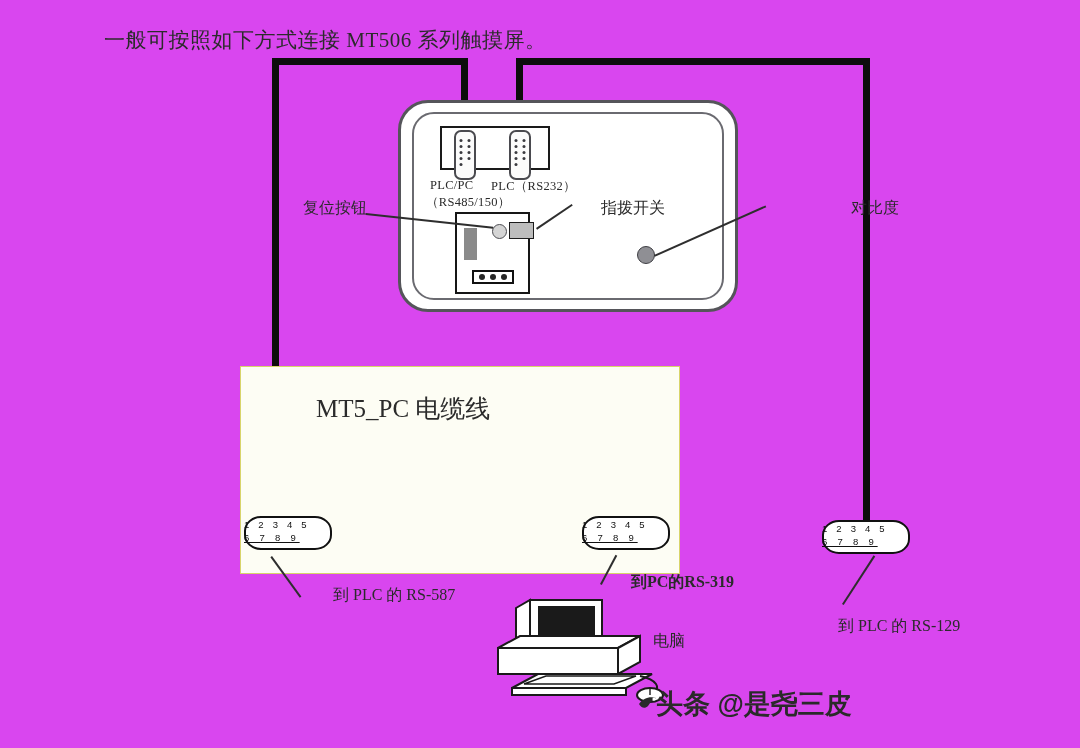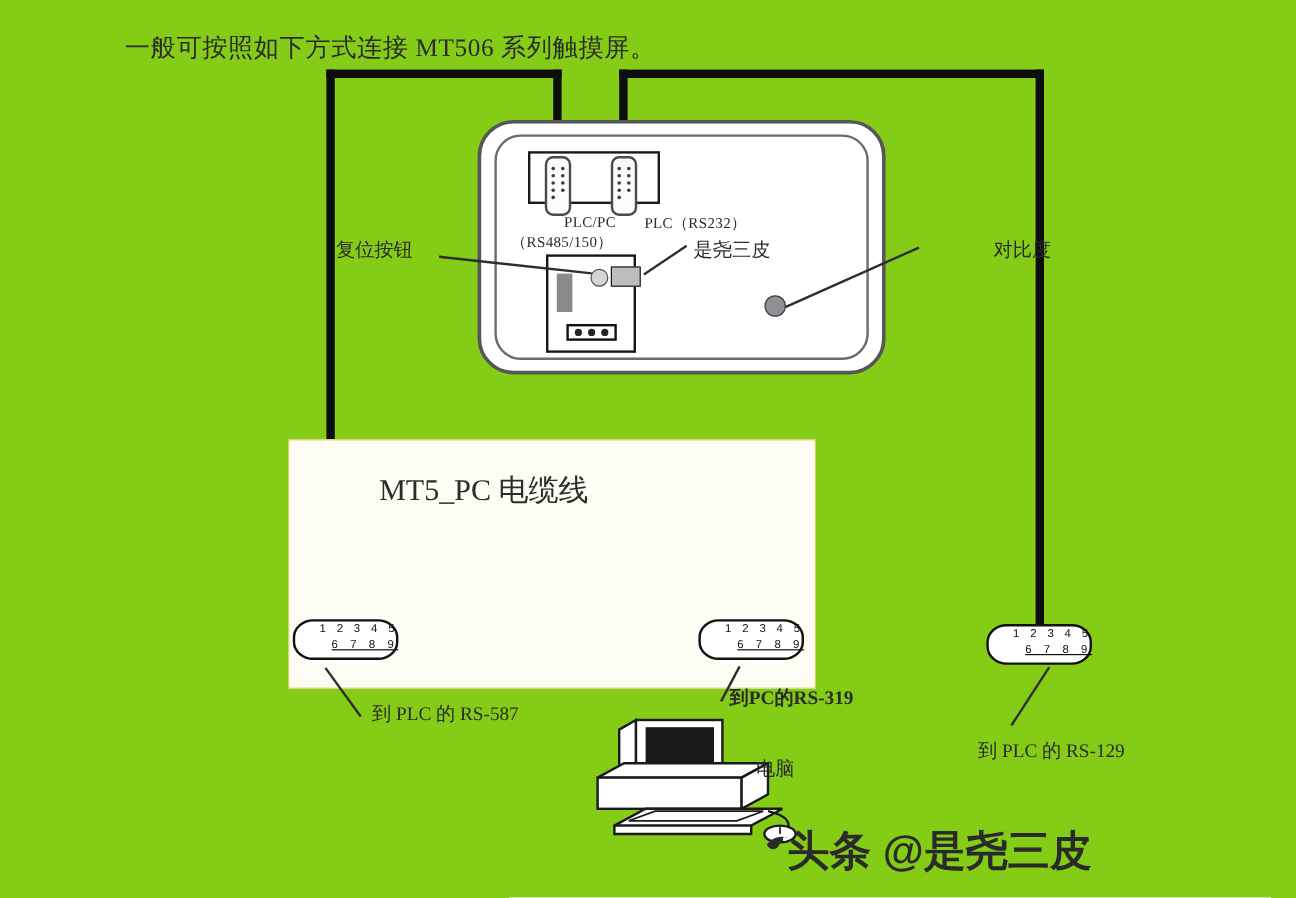--- a/index.html
+++ b/index.html
@@ -7,21 +7,21 @@
     padding: 0;
     background: #ffffff;
   }
   body {
     font-family: "Liberation Serif", "DejaVu Serif", serif;
   }
   #stage {
     position: relative;
     width: 1080px;
     height: 748px;
-    background: #84cc16;
+    background: #d946ef;
     overflow: hidden;
   }
   .abs { position: absolute; }
 
   
   .title {
     left: 104px;
     top: 26px;
     font-size: 21px;
     color: #2b2b2b;
@@ -162,20 +162,21 @@
     color: #2b2b2b;
     white-space: nowrap;
   }
   .lbl-port {
     font-size: 12.5px;
     letter-spacing: 0.3px;
     font-family: "Liberation Serif", serif;
   }
   .lbl-cn {
     font-size: 16px;
+    margin-left: 23px;
   }
   .lbl-bold { font-weight: bold; }
 
   
   .leader {
     background: #2e2e2e;
     transform-origin: 0 0;
     height: 1.6px;
   }
 
@@ -202,37 +203,37 @@
     width: 88px; height: 34px;
     border: 2px solid #111;
     border-radius: 17px / 15px;
     background: #ffffff;
     box-sizing: border-box;
   }
   .db9 .nums {
     position: absolute;
     left: 0; top: 3px;
     width: 88px;
-    text-align: right;
+    text-align: left;
     font-family: "Liberation Sans", sans-serif;
     font-size: 9.5px;
     color: #111;
     line-height: 12.5px;
     letter-spacing: 3.2px;
   }
   .db9 .nums .row2 { letter-spacing: 3.8px; text-decoration: underline; }
 
   
   .computer { left: 490px; top: 596px; }
 
   
   .watermark {
     left: 656px;
     top: 686px;
-    font-size: 35px;
+    font-size: 27px;
     font-weight: bold;
     color: #2a2a2a;
     font-family: "Liberation Sans", sans-serif;
     white-space: nowrap;
   }
   .wm-logo { left: 636px; top: 690px; }
 </style>
 </head>
 <body>
 
@@ -281,40 +282,40 @@
         <i class="pin-dot"></i>
     </div>
     <div class="pinrow r">
       <i class="pin-dot"></i>
         <i class="pin-dot"></i>
         <i class="pin-dot"></i>
         <i class="pin-dot"></i>
     </div>
   </div>
 
-  <div class="abs lbl lbl-port" style="left:430px; top:178px;margin-left:40px;">PLC/PC</div>
-  <div class="abs lbl lbl-port" style="left:491px; top:178px;margin-left:46px;">PLC（RS232）</div>
+  <div class="abs lbl lbl-port" style="left:430px; top:178px;">PLC/PC</div>
+  <div class="abs lbl lbl-port" style="left:491px; top:178px;">PLC（RS232）</div>
   <div class="abs lbl lbl-port" style="left:426px; top:194px;">（RS485/150）</div>
 
   <div class="abs panel-box"></div>
   <div class="abs panel-bar"></div>
   <div class="abs reset-knob"></div>
   <div class="abs dip-switch"></div>
   <div class="abs terminal">
     <i></i>
     <i></i>
     <i></i>
   </div>
 
   <div class="abs contrast-knob"></div>
 
   <div class="abs lbl lbl-cn" style="left:280px; top:198px;">复位按钮</div>
   <div class="abs leader" style="left:366px; top:213px; width:128px; transform:rotate(6.2deg);"></div>
 
-  <div class="abs lbl lbl-cn" style="left:578px; top:198px;">是尧三皮</div>
+  <div class="abs lbl lbl-cn" style="left:578px; top:198px;">指拨开关</div>
   <div class="abs leader" style="left:536px; top:228px; width:43px; transform:rotate(-34deg);"></div>
 
   <div class="abs lbl lbl-cn" style="left:828px; top:198px;">对比度</div>
   <div class="abs leader" style="left:654px; top:255px; width:122px; transform:rotate(-24deg);"></div>
 
   <div class="abs cable-box"></div>
   <div class="abs lbl" style="left:316px; top:392px; font-size:25px; color:#2b2b2b;">MT5_PC 电缆线</div>
 
   <div class="db9" style="left:244px; top:516px;">
     <div class="shell"></div>

